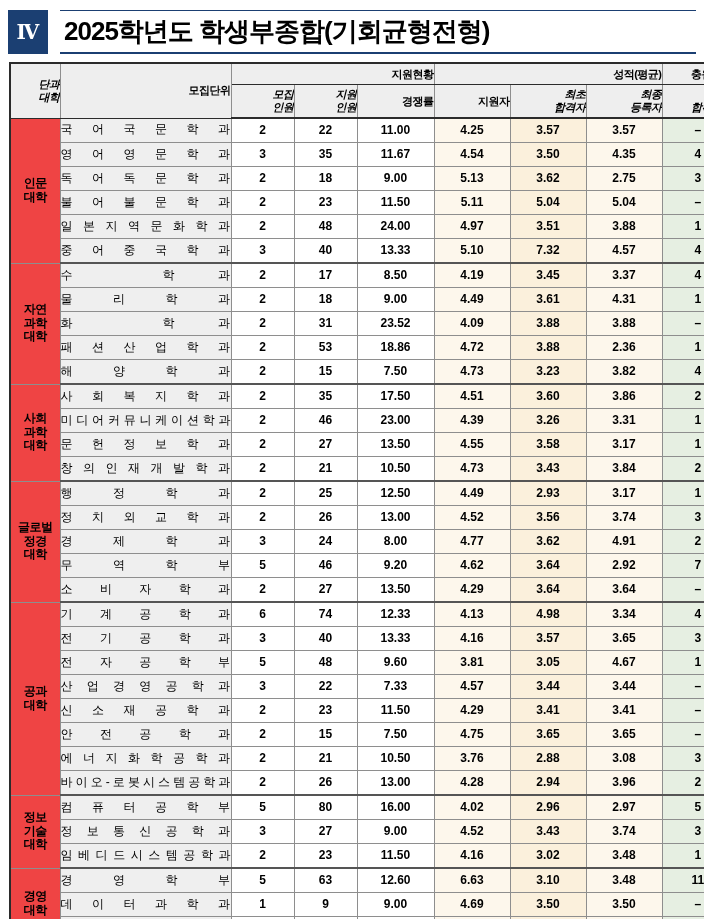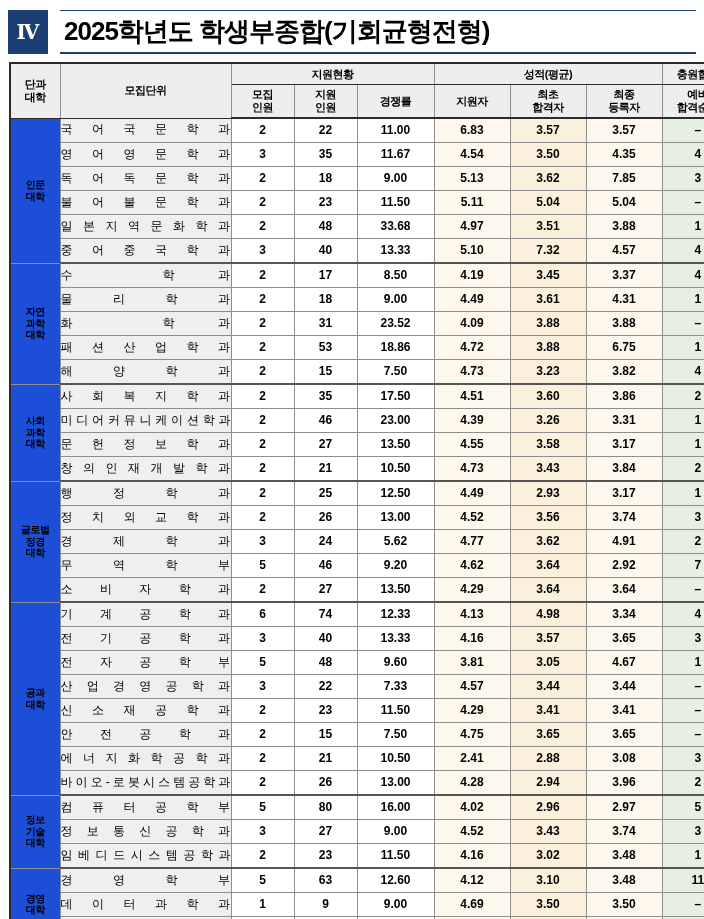--- a/index.html
+++ b/index.html
@@ -102,46 +102,48 @@
   }
   thead th.sub {
     height: 32px;
   }
   thead th.tall {
     height: 52px;
   }
   thead .stack {
     display: block;
     line-height: 1.15;
+    font-style: italic;
   }
   thead tr:first-child th,
   thead tr:last-child th {
     border-bottom-color: #2b2b2b;
+    text-align: right;
   }
   thead tr:last-child th { border-bottom: 2px solid #2b2b2b; }
 
   
   col.c-college { width: 50px; }
   col.c-unit    { width: 171px; }
   col.c-quota   { width: 63px; }
   col.c-apply   { width: 63px; }
   col.c-ratio   { width: 77px; }
   col.c-g1      { width: 76px; }
   col.c-g2      { width: 76px; }
   col.c-g3      { width: 76px; }
   col.c-extra   { width: 72px; }
 
   tbody td {
     height: 23px;
     font-size: 12px;
     font-weight: bold;
   }
   td.college {
-    background: #1d4ed8;
-    font-size: 10px;
+    background: #ef4444;
+    font-size: 12px;
     font-weight: bold;
     letter-spacing: -0.5px;
     line-height: 1.1;
     border-right: 1px solid #5a5a5a;
   }
   td.college .cl {
     display: block;
   }
   td.unit {
     background: #efefef;
@@ -252,21 +254,21 @@
               <span>어</span>
               <span>국</span>
               <span>문</span>
               <span>학</span>
               <span>과</span>
             </span>
           </td>
           <td class="num">2</td>
           <td class="num">22</td>
           <td class="num">11.00</td>
-          <td class="grade light">6.83</td>
+          <td class="grade light">4.25</td>
           <td class="grade">3.57</td>
           <td class="grade light">3.57</td>
           <td class="extra">–</td>
         </tr>
         <tr>
           <td class="unit">
             <span class="spread">
               <span>영</span>
               <span>어</span>
               <span>영</span>
@@ -292,21 +294,21 @@
               <span>문</span>
               <span>학</span>
               <span>과</span>
             </span>
           </td>
           <td class="num">2</td>
           <td class="num">18</td>
           <td class="num">9.00</td>
           <td class="grade light">5.13</td>
           <td class="grade">3.62</td>
-          <td class="grade light">7.85</td>
+          <td class="grade light">2.75</td>
           <td class="extra">3</td>
         </tr>
         <tr>
           <td class="unit">
             <span class="spread">
               <span>불</span>
               <span>어</span>
               <span>불</span>
               <span>문</span>
               <span>학</span>
@@ -329,21 +331,21 @@
               <span>지</span>
               <span>역</span>
               <span>문</span>
               <span>화</span>
               <span>학</span>
               <span>과</span>
             </span>
           </td>
           <td class="num">2</td>
           <td class="num">48</td>
-          <td class="num">33.68</td>
+          <td class="num">24.00</td>
           <td class="grade light">4.97</td>
           <td class="grade">3.51</td>
           <td class="grade light">3.88</td>
           <td class="extra">1</td>
         </tr>
         <tr class="college-end">
           <td class="unit">
             <span class="spread">
               <span>중</span>
               <span>어</span>
@@ -426,21 +428,21 @@
               <span>업</span>
               <span>학</span>
               <span>과</span>
             </span>
           </td>
           <td class="num">2</td>
           <td class="num">53</td>
           <td class="num">18.86</td>
           <td class="grade light">4.72</td>
           <td class="grade">3.88</td>
-          <td class="grade light">6.75</td>
+          <td class="grade light">2.36</td>
           <td class="extra">1</td>
         </tr>
         <tr class="college-end">
           <td class="unit">
             <span class="spread">
               <span>해</span>
               <span>양</span>
               <span>학</span>
               <span>과</span>
             </span>
@@ -586,21 +588,21 @@
           <td class="unit">
             <span class="spread">
               <span>경</span>
               <span>제</span>
               <span>학</span>
               <span>과</span>
             </span>
           </td>
           <td class="num">3</td>
           <td class="num">24</td>
-          <td class="num">5.62</td>
+          <td class="num">8.00</td>
           <td class="grade light">4.77</td>
           <td class="grade">3.62</td>
           <td class="grade light">4.91</td>
           <td class="extra">2</td>
         </tr>
         <tr>
           <td class="unit">
             <span class="spread">
               <span>무</span>
               <span>역</span>
@@ -758,21 +760,21 @@
               <span>화</span>
               <span>학</span>
               <span>공</span>
               <span>학</span>
               <span>과</span>
             </span>
           </td>
           <td class="num">2</td>
           <td class="num">21</td>
           <td class="num">10.50</td>
-          <td class="grade light">2.41</td>
+          <td class="grade light">3.76</td>
           <td class="grade">2.88</td>
           <td class="grade light">3.08</td>
           <td class="extra">3</td>
         </tr>
         <tr class="college-end">
           <td class="unit tight">
             <span class="spread">
               <span>바</span>
               <span>이</span>
               <span>오</span>
@@ -871,21 +873,21 @@
             <span class="spread">
               <span>경</span>
               <span>영</span>
               <span>학</span>
               <span>부</span>
             </span>
           </td>
           <td class="num">5</td>
           <td class="num">63</td>
           <td class="num">12.60</td>
-          <td class="grade light">4.12</td>
+          <td class="grade light">6.63</td>
           <td class="grade">3.10</td>
           <td class="grade light">3.48</td>
           <td class="extra">11</td>
         </tr>
         <tr>
           <td class="unit">
             <span class="spread">
               <span>데</span>
               <span>이</span>
               <span>터</span>

